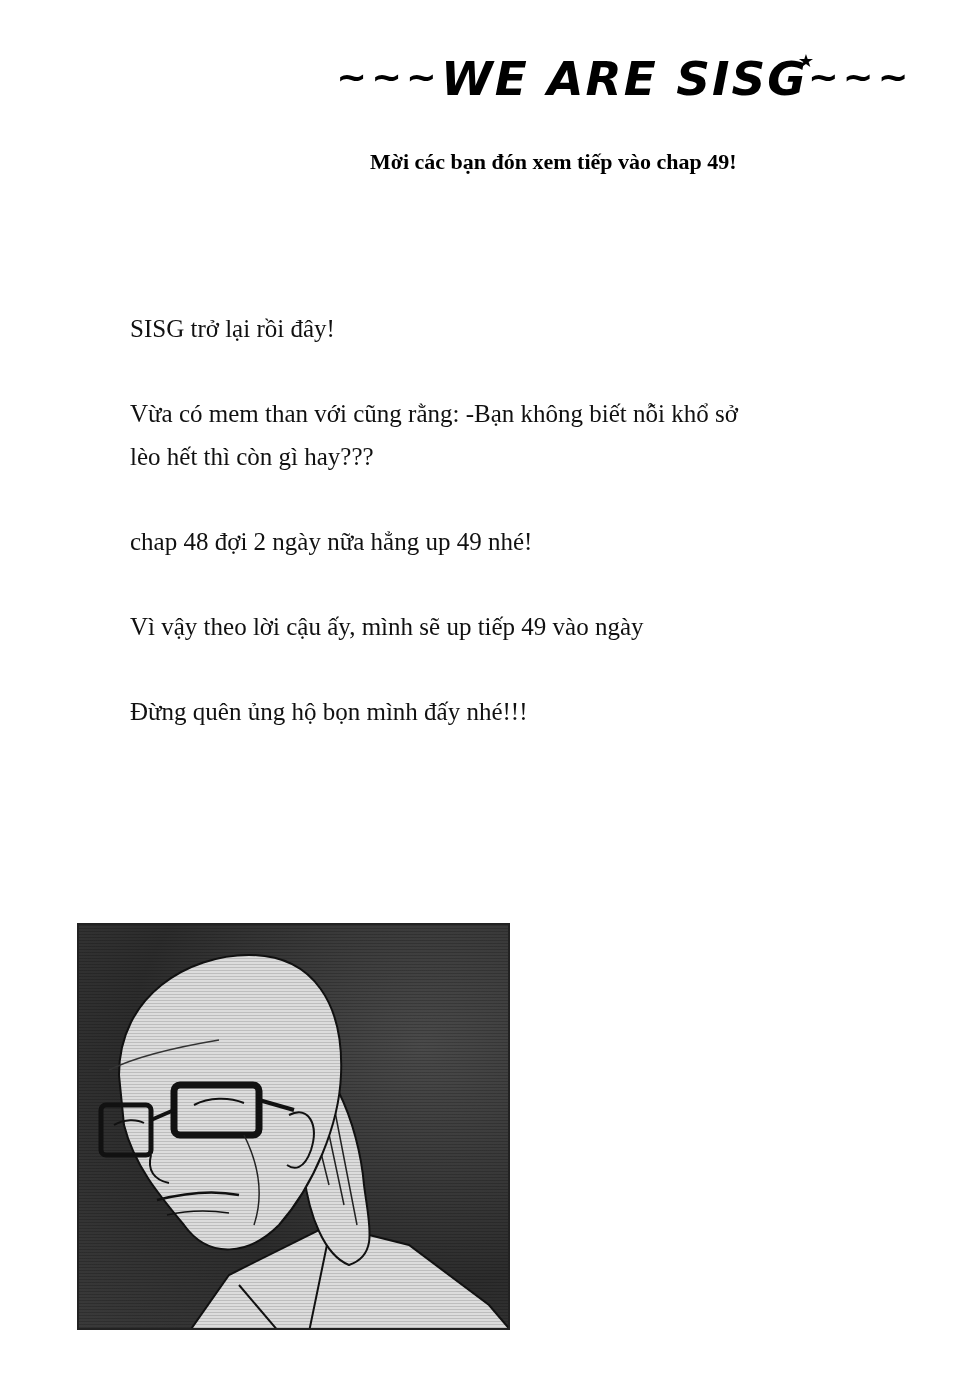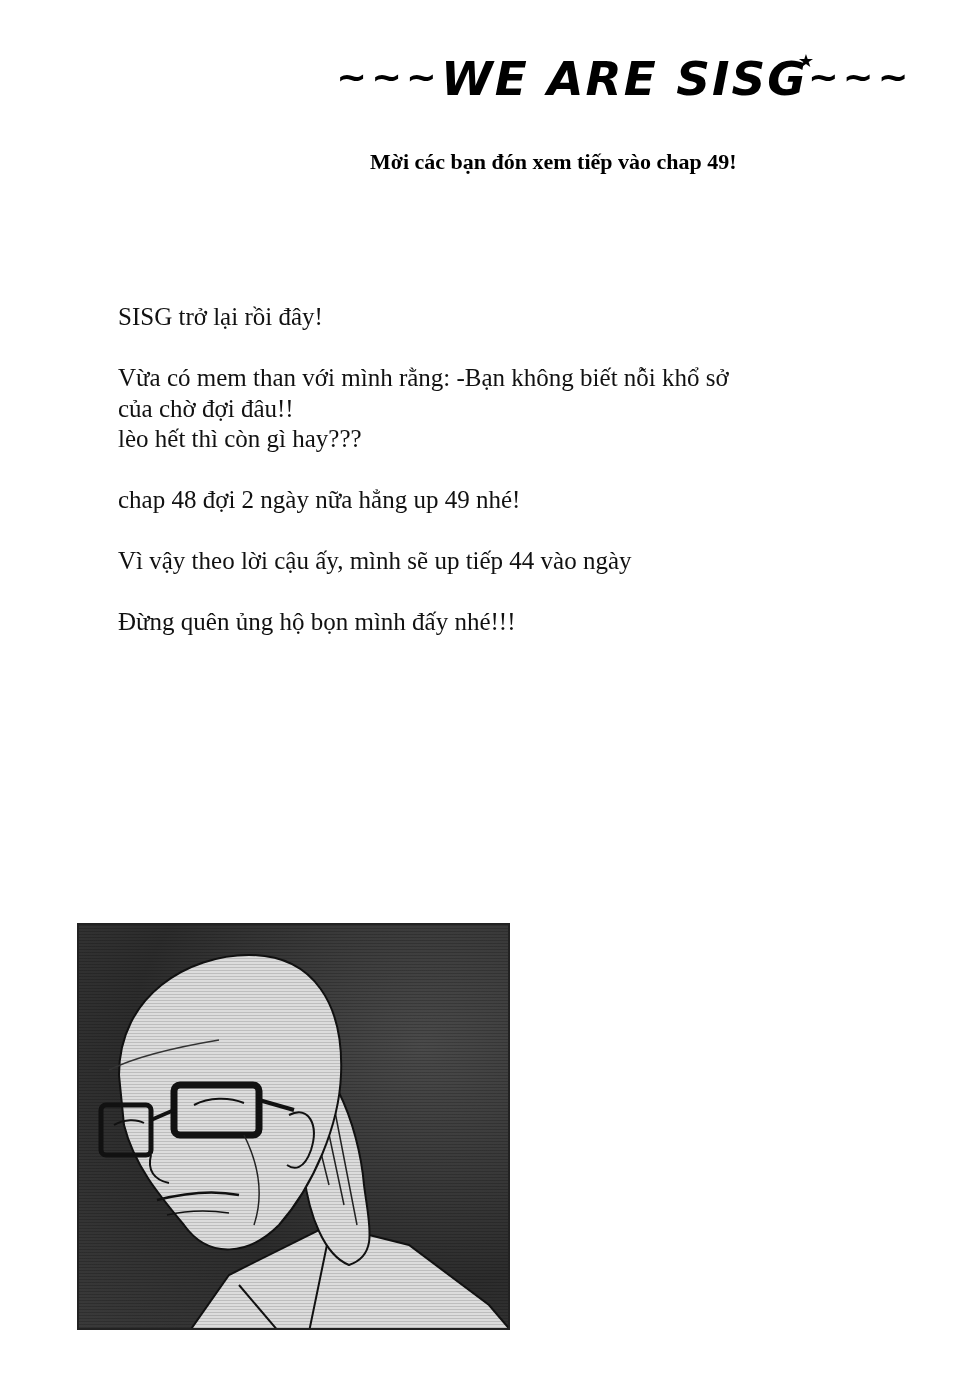--- a/index.html
+++ b/index.html
@@ -56,21 +56,21 @@
     .letter {
       position: absolute;
       left: 118px;
       top: 302px;
       width: 740px;
       font-family: "Liberation Serif", serif;
       font-size: 25px;
       line-height: 30.5px;
       color: #111;
     }
-    .letter p { margin: 0; }
+    .letter p { margin: 12px; }
     .letter .gap { height: 30.5px; }
     .panel {
       position: absolute;
       left: 77px;
       top: 923px;
       width: 433px;
       height: 407px;
       box-sizing: border-box;
       border: 2px solid #222;
       overflow: hidden;
@@ -87,27 +87,26 @@
   <div class="banner-title">
     <span class="tilde">~~~</span><span>WE ARE SISG</span><span class="star">★</span><span class="tilde">~~~</span>
   </div>
 </div>
 
 <div class="subtitle">Mời các bạn đón xem tiếp vào chap 49!</div>
 
 <div class="letter">
   <p>SISG trở lại rồi đây!</p>
   <div class="gap"></div>
-  <p>Vừa có mem than với mình rằng: -Bạn không biết nỗi khổ sở</p>
-  <p>của chờ đợi đâu!!</p>
+  <p>Vừa có mem than với cũng rằng: -Bạn không biết nỗi khổ sở</p>
   <p>lèo hết thì còn gì hay???</p>
   <div class="gap"></div>
   <p>chap 48 đợi 2 ngày nữa hẳng up 49 nhé!</p>
   <div class="gap"></div>
-  <p>Vì vậy theo lời cậu ấy, mình sẽ up tiếp 44 vào ngày</p>
+  <p>Vì vậy theo lời cậu ấy, mình sẽ up tiếp 49 vào ngày</p>
   <div class="gap"></div>
   <p>Đừng quên ủng hộ bọn mình đấy nhé!!!</p>
 </div>
 
 <div class="panel">
   <svg width="433" height="407" viewBox="0 0 433 407">
     <defs>
       <pattern id="scan" width="3" height="3" patternUnits="userSpaceOnUse">
         <rect width="3" height="3" fill="#dcdcdc"></rect>
         <rect width="3" height="1" fill="#bdbdbd"></rect>

